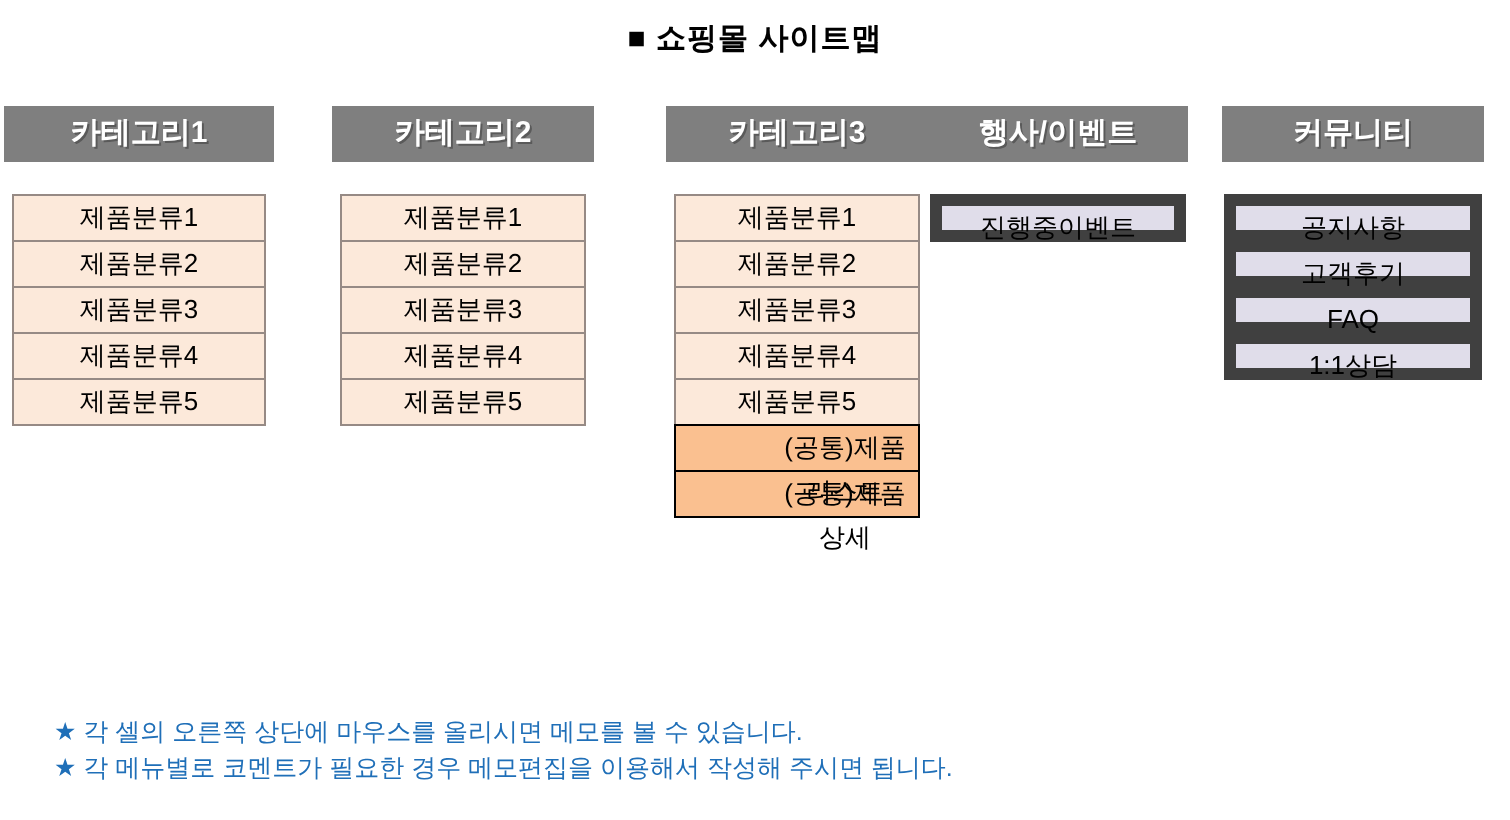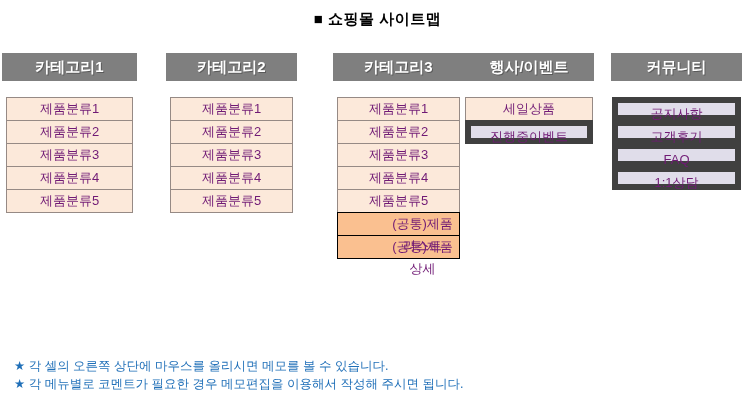--- a/index.html
+++ b/index.html
@@ -17,30 +17,30 @@
     height:28px;line-height:28px;background:#7F7F7F;
     color:#FFFFFF;font-size:15px;font-weight:bold;text-align:center;
     text-shadow:1px 1px 0 #5a5a5a;
   }
   .boxes{margin-top:16px;}
   .inset3{padding:0 4px;}
   .inset1{padding:0 1px;}
 
   .box{
     height:24px;line-height:22px;box-sizing:border-box;
-    text-align:center;font-size:13px;color:#701a75;
+    text-align:center;font-size:13px;color:#000000;
     margin-top:-1px;
   }
   .box:first-child{margin-top:0;}
   .peach{background:#FCE9DA;border:1px solid #968A85;}
   .orange{background:#FAC090;border:1px solid #000000;padding-left:48px;}
   .lavender{background:#E0DDEA;border:6px solid #404040;}
 
   .note{
-    position:absolute;left:14px;
+    position:absolute;left:27px;
     font-size:12.5px;color:#1F6FB8;white-space:nowrap;
   }
 </style>
 </head>
 <body>
 
 <div id="stage">
 
   <div class="title">■ 쇼핑몰 사이트맵</div>
 
@@ -75,21 +75,20 @@
       <div class="box peach"><span>제품분류4</span></div>
       <div class="box peach"><span>제품분류5</span></div>
       <div class="box orange"><span>(공통)제품 리스트</span></div>
       <div class="box orange"><span>(공통)제품 상세</span></div>
     </div>
   </div>
 
   <div class="col" style="left:464px;width:130px;">
     <div class="hdr">행사/이벤트</div>
     <div class="boxes inset1">
-      <div class="box peach"><span>세일상품</span></div>
       <div class="box lavender"><span>진행중이벤트</span></div>
     </div>
   </div>
 
   <div class="col" style="left:611px;width:131px;">
     <div class="hdr">커뮤니티</div>
     <div class="boxes inset1">
       <div class="box lavender"><span>공지사항</span></div>
       <div class="box lavender"><span>고객후기</span></div>
       <div class="box lavender"><span>FAQ</span></div>

